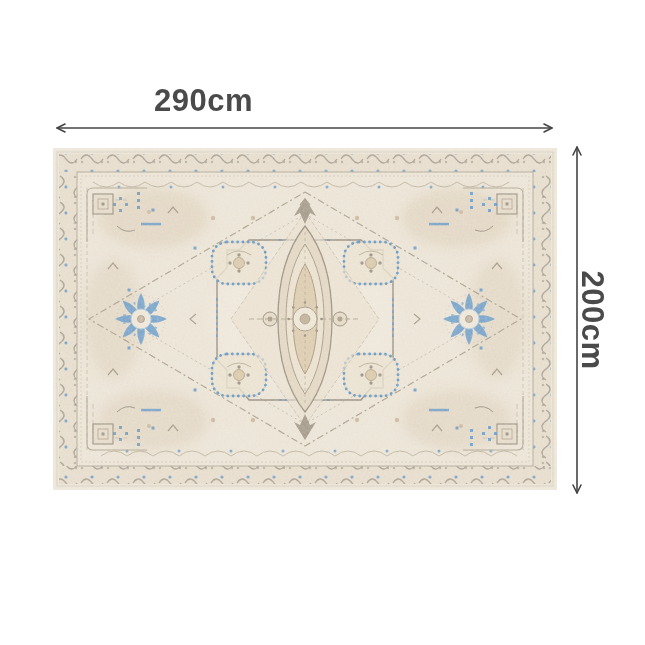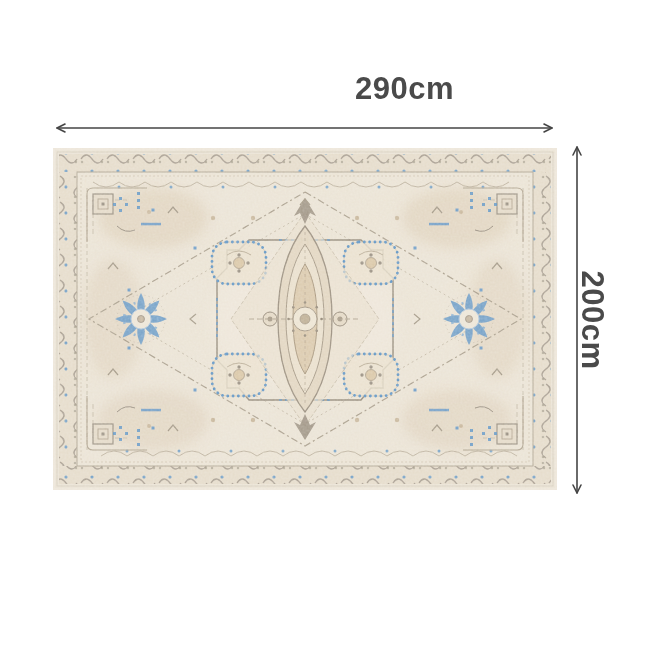--- a/index.html
+++ b/index.html
@@ -3,21 +3,21 @@
 <meta charset="utf-8">
 <style>
   html,body{margin:0;padding:0;background:#ffffff;}
   .stage{
     position:relative;width:645px;height:645px;background:#ffffff;overflow:hidden;
     font-family:"Liberation Sans", sans-serif;
   }
   .dim-label{
     position:absolute;color:#4a4a4a;font-size:31px;font-weight:600;letter-spacing:.5px;
   }
-  .width-label{left:154px;top:72px;width:300px;height:34px;line-height:34px;text-align:right;}
+  .width-label{left:154px;top:84px;width:300px;height:34px;line-height:34px;text-align:left;}
   .height-label{left:512px;top:304px;width:160px;height:32px;line-height:32px;text-align:center;
     transform:rotate(90deg);}
   .width-arrow{position:absolute;left:54px;top:121px;}
   .height-arrow{position:absolute;left:570px;top:144px;}
   .rug{position:absolute;left:53px;top:148px;}
 </style>
 </head>
 <body>
 
 <div class="stage">

